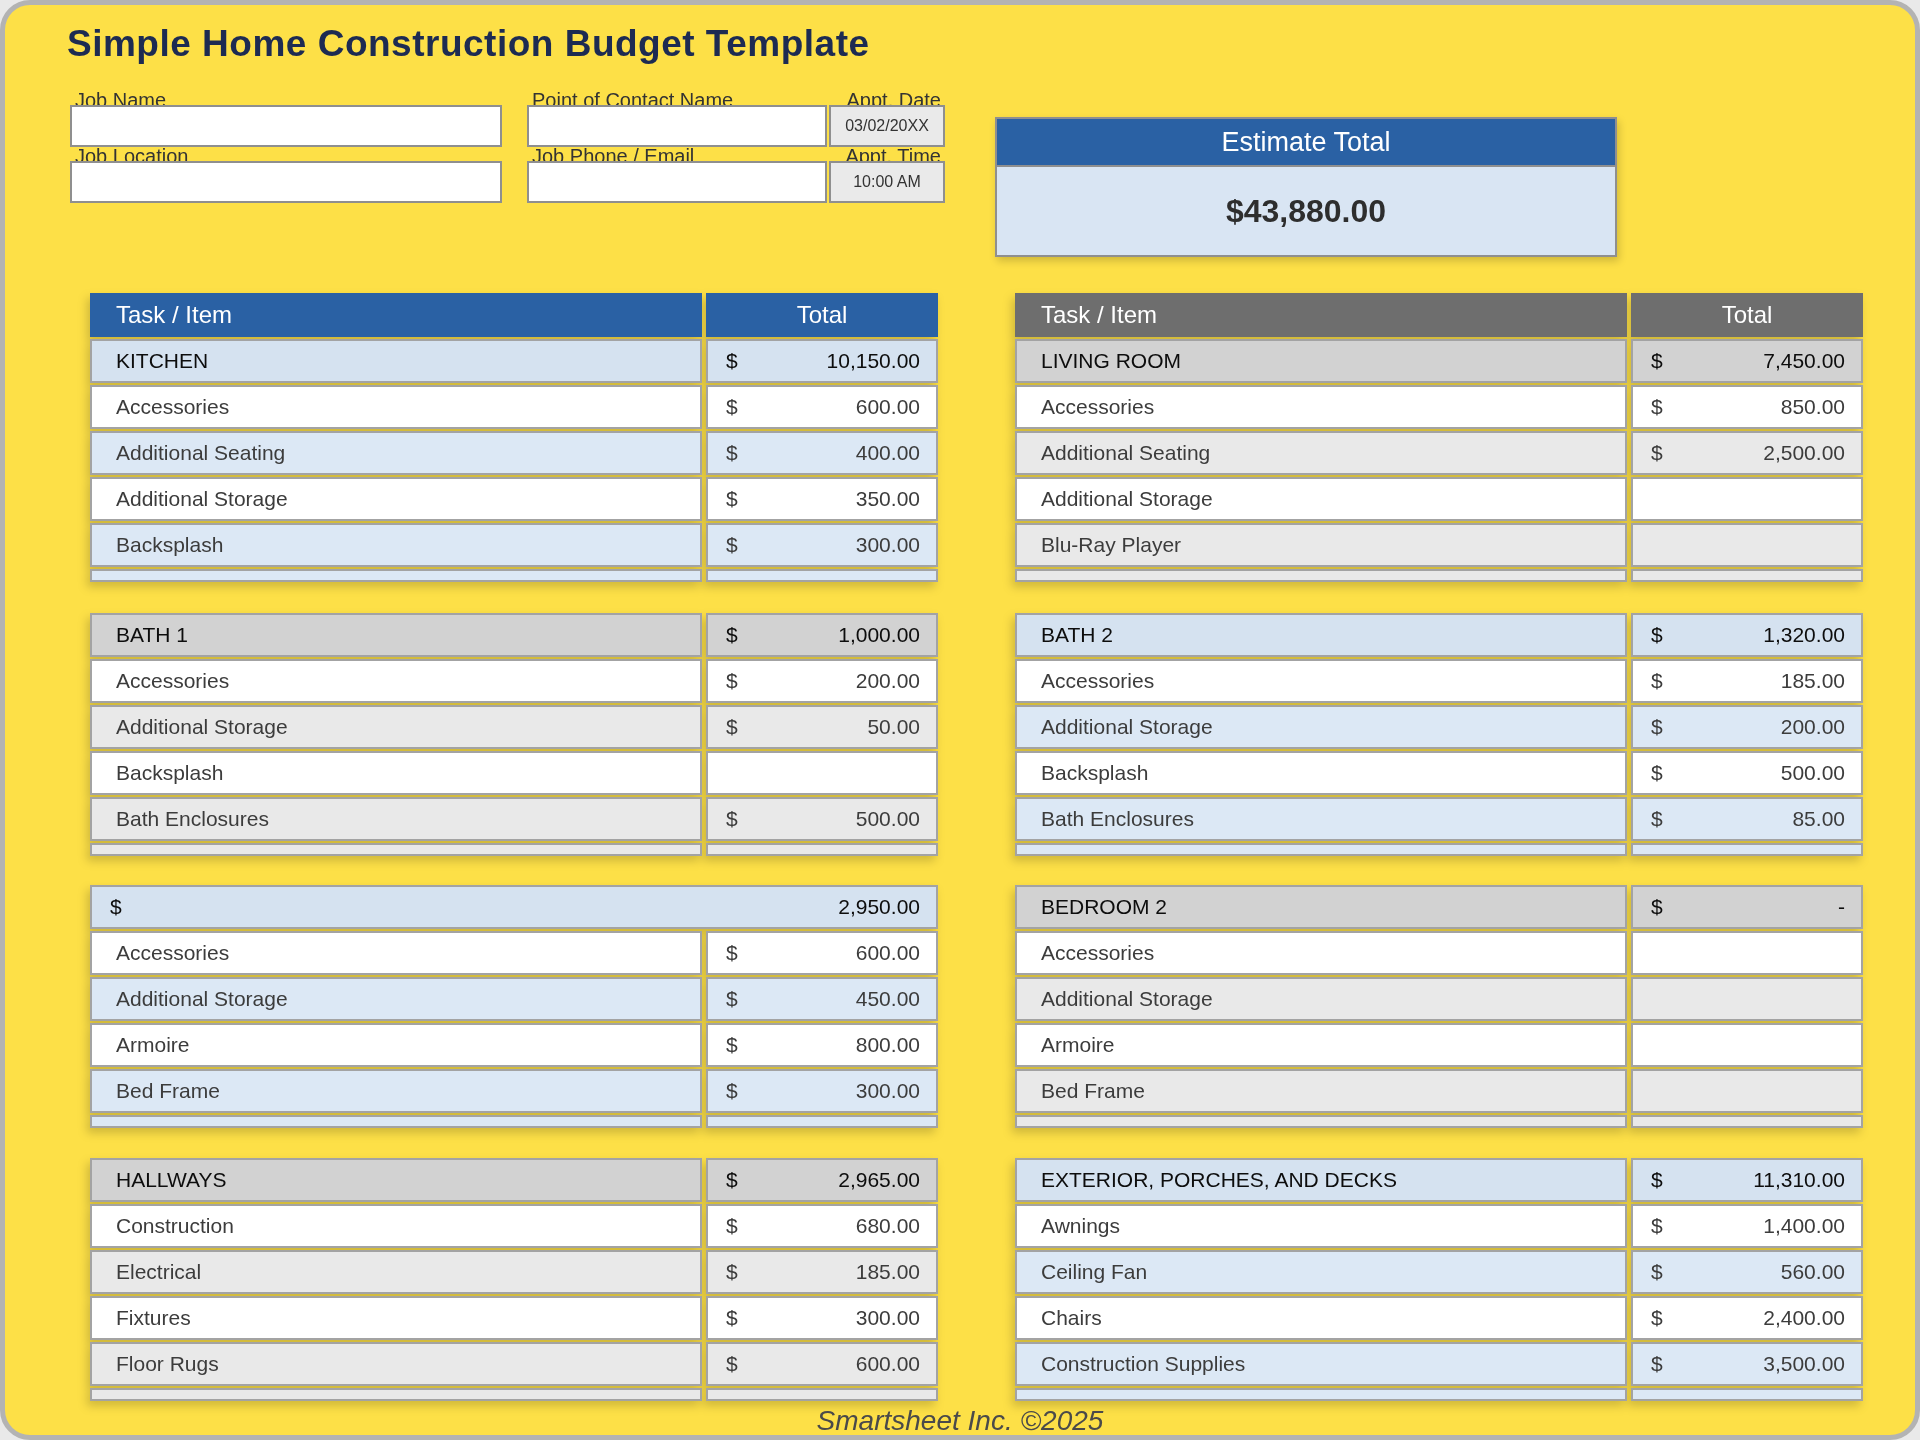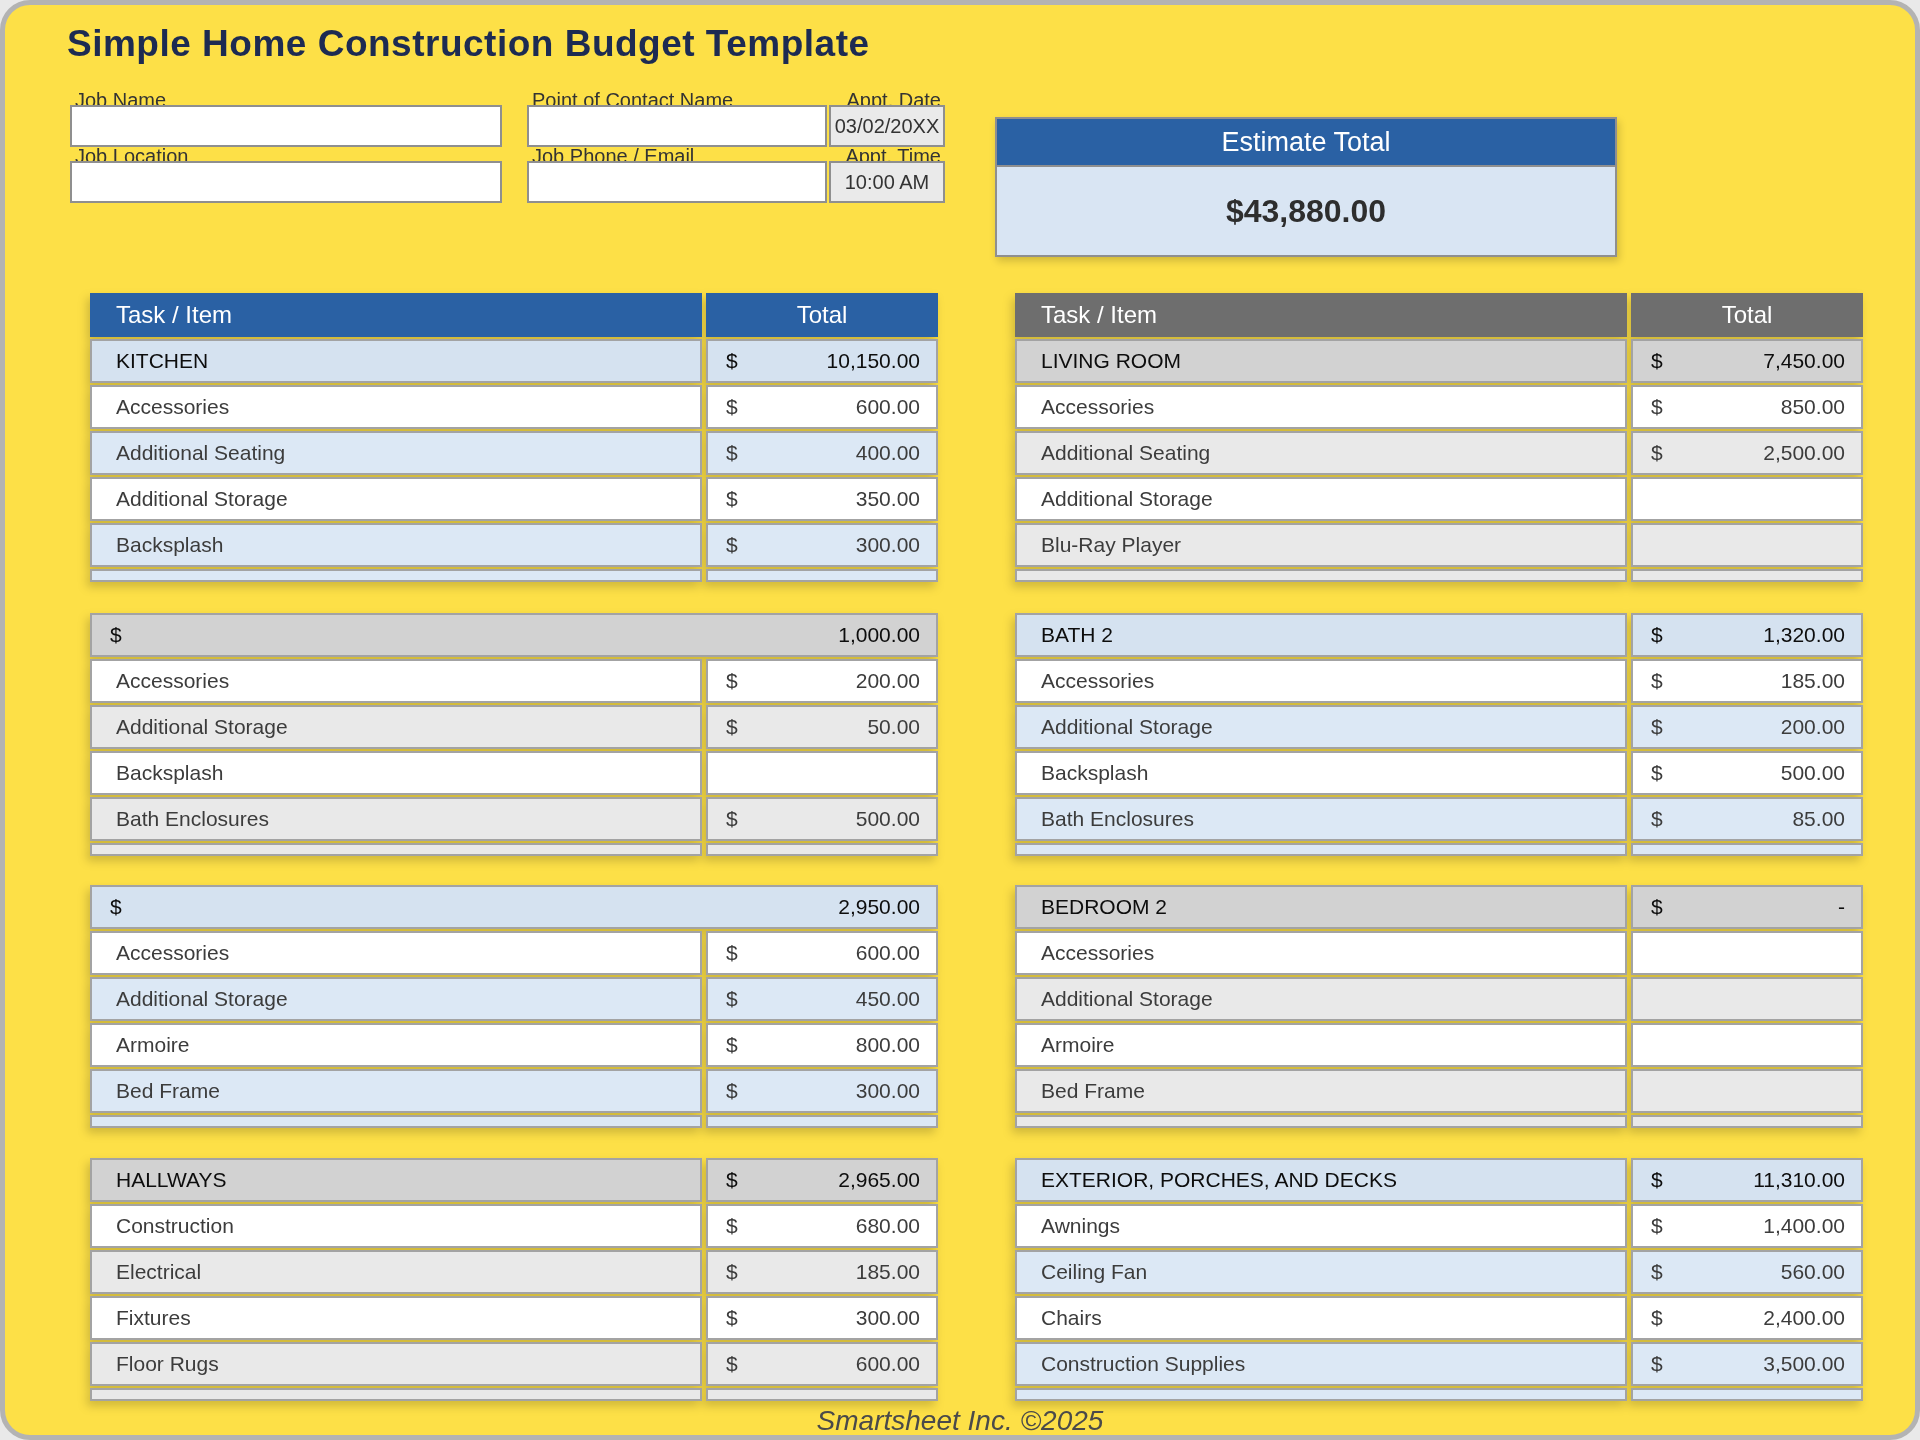--- a/index.html
+++ b/index.html
@@ -17,21 +17,21 @@
   }
   
   .flabel{position:absolute;font-size:20px;color:#333;}
   .finput{
     position:absolute;border:2px solid #8f8f8f;background:#fff;height:42px;
     box-sizing:border-box;font-family:"Liberation Sans",sans-serif;font-size:18px;padding:0 8px;
   }
   .fcell{
     position:absolute;border:2px solid #8f8f8f;background:#eaeaea;height:42px;
     box-sizing:border-box;display:flex;align-items:center;justify-content:center;
-    font-size:20px;color:#333;
+    font-size:16px;color:#333;
   }
   .r{text-align:right;}
   
   .est{
     position:absolute;left:990px;top:112px;width:622px;border:2px solid #8f8f8f;
     box-sizing:border-box;box-shadow:2px 4px 8px rgba(0,0,0,.18);
   }
   .est-h{
     height:46px;background:var(--blue-header);color:#fff;display:flex;
     align-items:center;justify-content:center;font-size:27px;
@@ -180,20 +180,21 @@
           <div class="cell task">Blu-Ray Player</div>
           <div class="cell total"></div>
         </div>
         <div class="trow sliver">
           <div class="cell task"></div>
           <div class="cell total"></div>
         </div>
       </div>
       <div class="btable theme-gray" style="left: 85px; top: 608px;">
         <div class="trow section">
+          <div class="cell task">BATH 1</div>
           <div class="cell total">
             <span>$</span>
             <span class="amt">1,000.00</span>
           </div>
         </div>
         <div class="trow item white">
           <div class="cell task">Accessories</div>
           <div class="cell total">
             <span>$</span>
             <span class="amt">200.00</span>

